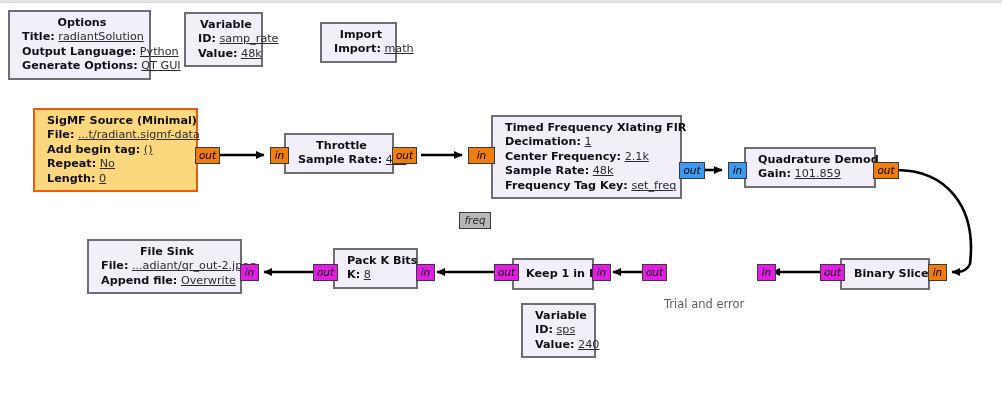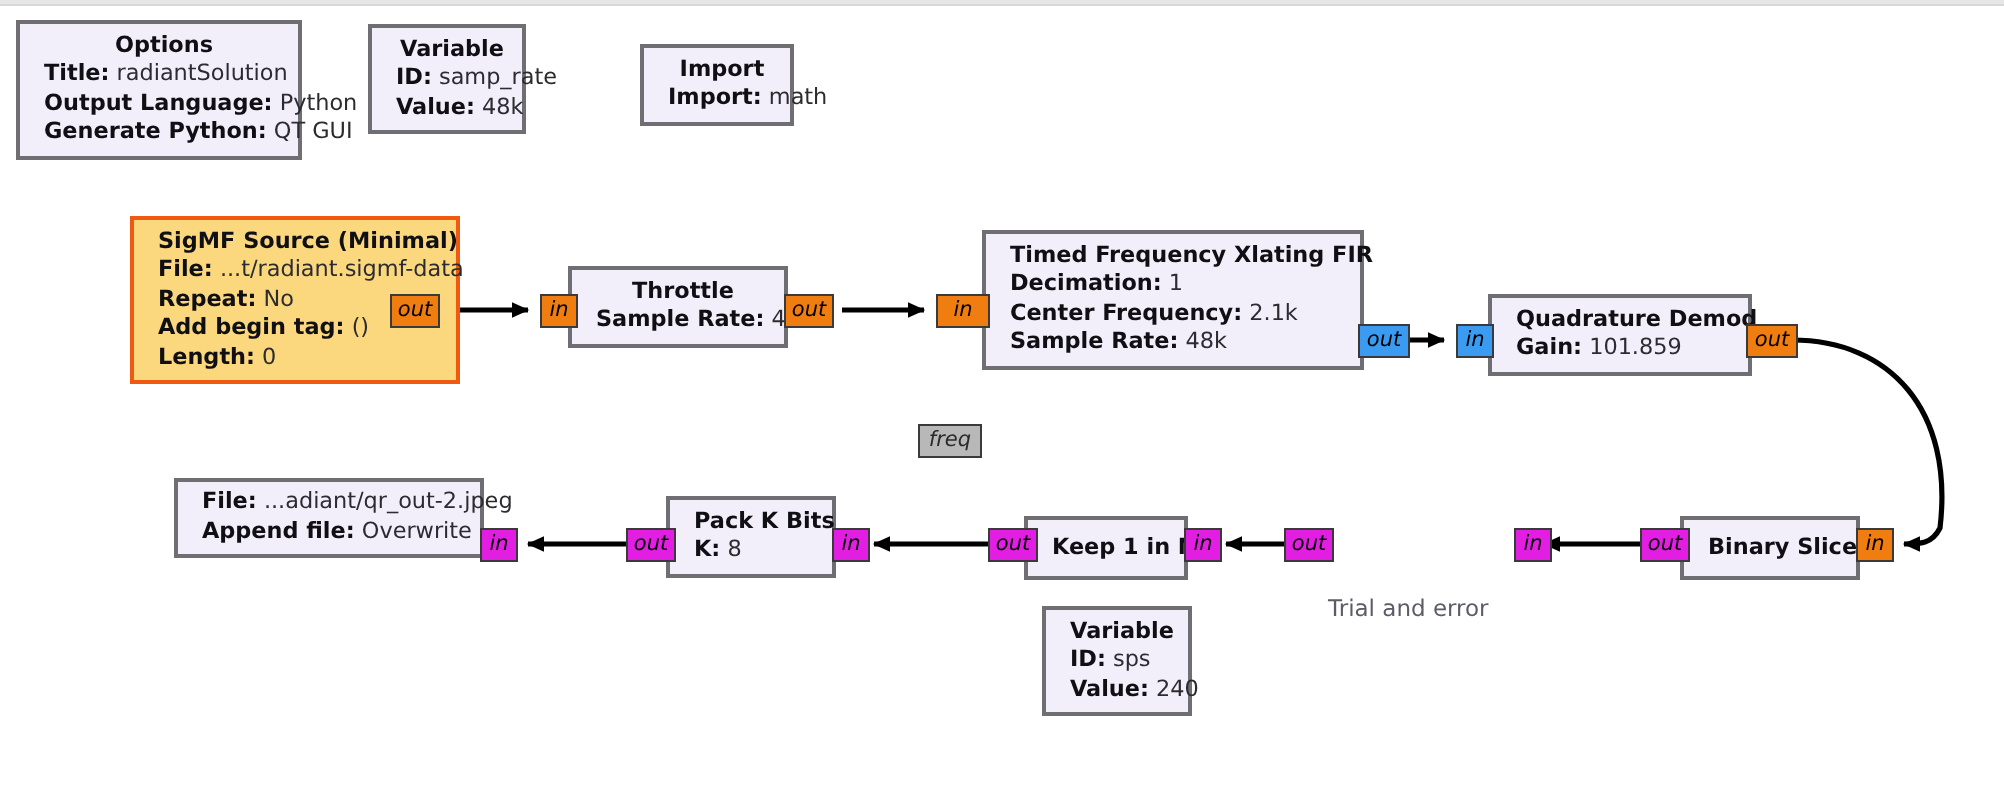--- a/index.html
+++ b/index.html
@@ -50,21 +50,21 @@
     text-align: center;
     display: block;
     line-height: 15px;
   }
   .blk .row {
     display: block;
     text-align: left;
     line-height: 14.5px;
   }
   .blk .k { font-weight: bold; }
-  .blk .v { font-weight: normal; color: #2b2b30; }
+  .blk .v { font-weight: normal; color: #2b2b30; text-decoration: underline; }
   .blk.center .row { text-align: center; }
   
   .port {
     position: absolute;
     box-sizing: border-box;
     font-size: 10.5px;
     line-height: 13px;
     height: 17px;
     color: #000;
     text-align: center;
@@ -128,21 +128,21 @@
     <span class="ttl">Options</span>
     <span class="row">
       <span class="k">Title:</span>
       <span class="v">radiantSolution</span>
     </span>
     <span class="row">
       <span class="k">Output Language:</span>
       <span class="v">Python</span>
     </span>
     <span class="row">
-      <span class="k">Generate Python:</span>
+      <span class="k">Generate Options:</span>
       <span class="v">QT GUI</span>
     </span>
   </div>
 
   <div class="blk" style="left:184px; top:12px; width:79px;">
     <span class="ttl">Variable</span>
     <span class="row">
       <span class="k">ID:</span>
       <span class="v">samp_rate</span>
     </span>
@@ -153,35 +153,35 @@
   </div>
 
   <div class="blk" style="left:320px; top:22px; width:77px;">
     <span class="ttl">Import</span>
     <span class="row">
       <span class="k">Import:</span>
       <span class="v">math</span>
     </span>
   </div>
 
-  <div class="blk selected" style="left:33px; top:108px; width:165px;margin-left:32px;">
+  <div class="blk selected" style="left:33px; top:108px; width:165px;">
     <span class="ttl">SigMF Source (Minimal)</span>
     <span class="row">
       <span class="k">File:</span>
       <span class="v">...t/radiant.sigmf-data</span>
     </span>
     <span class="row">
+      <span class="k">Add begin tag:</span>
+      <span class="v">()</span>
+    </span>
+    <span class="row">
       <span class="k">Repeat:</span>
       <span class="v">No</span>
     </span>
     <span class="row">
-      <span class="k">Add begin tag:</span>
-      <span class="v">()</span>
-    </span>
-    <span class="row">
       <span class="k">Length:</span>
       <span class="v">0</span>
     </span>
   </div>
   <div class="port orange" style="left:195px; top:147px; width:25px;">out</div>
 
   <div class="blk center" style="left:284px; top:133px; width:110px;">
     <span class="ttl">Throttle</span>
     <span class="row">
       <span class="k">Sample Rate:</span>
@@ -197,20 +197,24 @@
       <span class="k">Decimation:</span>
       <span class="v">1</span>
     </span>
     <span class="row">
       <span class="k">Center Frequency:</span>
       <span class="v">2.1k</span>
     </span>
     <span class="row">
       <span class="k">Sample Rate:</span>
       <span class="v">48k</span>
+    </span>
+    <span class="row">
+      <span class="k">Frequency Tag Key:</span>
+      <span class="v">set_freq</span>
     </span>
   </div>
   <div class="port orange" style="left:468px; top:147px; width:27px;">in</div>
   <div class="port gray" style="left:459px; top:177px; width:32px;">freq</div>
   <div class="port blue" style="left:679px; top:162px; width:26px;">out</div>
 
   <div class="blk" style="left:744px; top:147px; width:132px;">
     <span class="ttl">Quadrature Demod</span>
     <span class="row">
       <span class="k">Gain:</span>
@@ -252,20 +256,21 @@
     <span class="ttl">Pack K Bits</span>
     <span class="row">
       <span class="k">K:</span>
       <span class="v">8</span>
     </span>
   </div>
   <div class="port magenta" style="left:313px; top:264px; width:25px;">out</div>
   <div class="port magenta" style="left:416px; top:264px; width:19px;">in</div>
 
   <div class="blk" style="left:87px; top:239px; width:155px;">
+    <span class="ttl">File Sink</span>
     <span class="row">
       <span class="k">File:</span>
       <span class="v">...adiant/qr_out-2.jpeg</span>
     </span>
     <span class="row">
       <span class="k">Append file:</span>
       <span class="v">Overwrite</span>
     </span>
   </div>
   <div class="port magenta" style="left:240px; top:264px; width:19px;">in</div>

